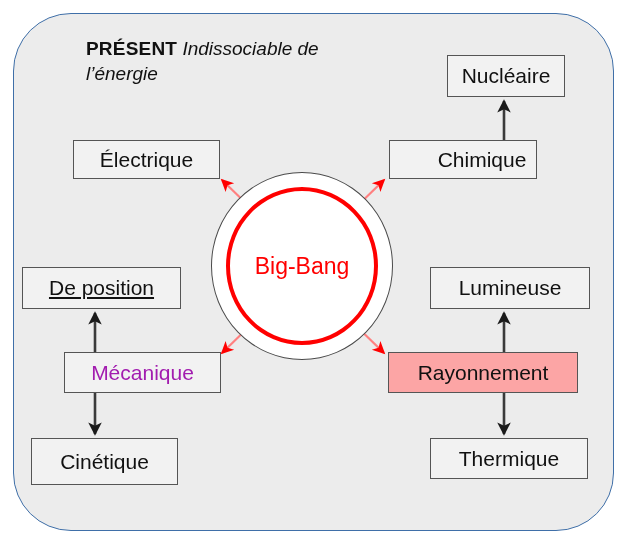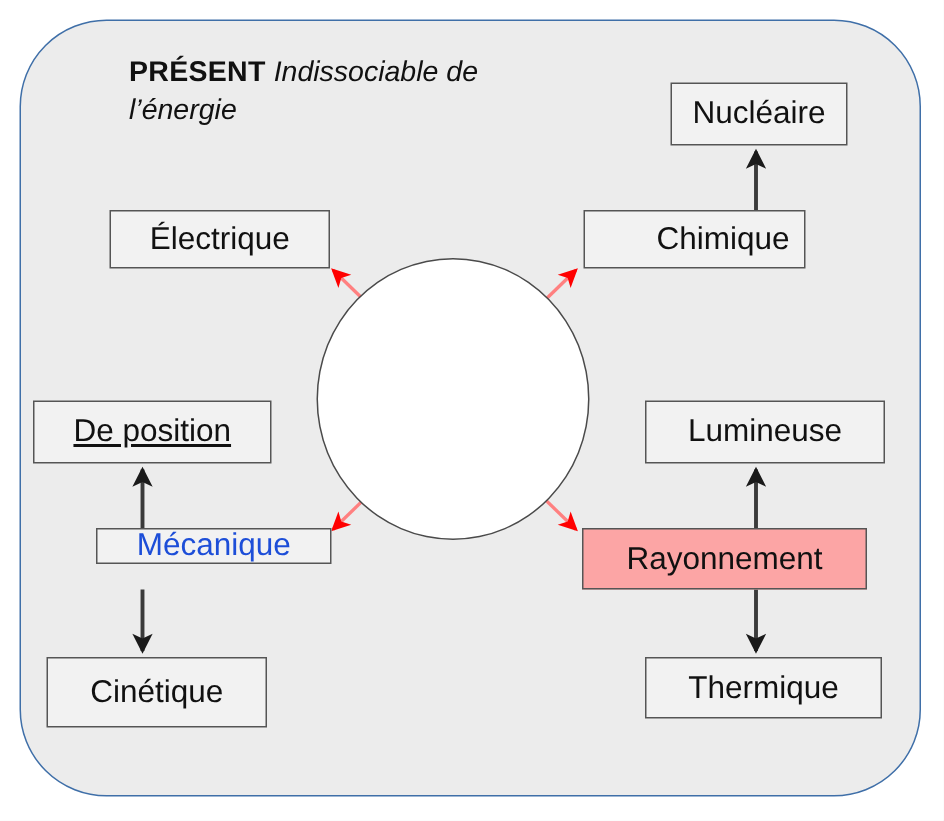--- a/index.html
+++ b/index.html
@@ -144,35 +144,38 @@
     </g>
     <g>
       <line x1="504" y1="352" x2="504" y2="313" stroke="#3a3a3a" stroke-width="2.6" marker-end="url(#blk-head)"></line>
     </g>
     <g>
       <line x1="504" y1="393" x2="504" y2="434" stroke="#3a3a3a" stroke-width="2.6" marker-end="url(#blk-head)"></line>
     </g>
   </svg>
 
   <div id="circle-outer"></div>
+  <div id="circle-inner">
+    <span id="bigbang-label">Big-Bang</span>
+  </div>
 
   <div id="node-layer">
       <div class="box" style="left: 73px; top: 140px; width: 147px; height: 39px; background: rgb(242, 242, 242); border-color: rgb(85, 85, 85); color: rgb(17, 17, 17);">
         <span>Électrique</span>
       </div>
       <div class="box" style="left: 389px; top: 140px; width: 148px; height: 39px; background: rgb(242, 242, 242); border-color: rgb(85, 85, 85); color: rgb(17, 17, 17); padding-left: 38px;">
         <span>Chimique</span>
       </div>
       <div class="box" style="left: 431px; top: 55px; width: 118px; height: 42px; background: rgb(242, 242, 242); border-color: rgb(85, 85, 85); color: rgb(17, 17, 17); margin-left: 16px;">
         <span>Nucléaire</span>
       </div>
       <div class="box" style="left: 22px; top: 267px; width: 159px; height: 42px; background: rgb(242, 242, 242); border-color: rgb(85, 85, 85); color: rgb(17, 17, 17); text-decoration: underline;">
         <span>De position</span>
       </div>
-      <div class="box" style="left: 64px; top: 352px; width: 157px; height: 24px; background: rgb(242, 242, 242); border-color: rgb(85, 85, 85); color: #1d4ed8;">
+      <div class="box" style="left: 64px; top: 352px; width: 157px; height: 41px; background: rgb(242, 242, 242); border-color: rgb(85, 85, 85); color: #a21caf;">
         <span>Mécanique</span>
       </div>
       <div class="box" style="left: 31px; top: 438px; width: 147px; height: 47px; background: rgb(242, 242, 242); border-color: rgb(85, 85, 85); color: rgb(17, 17, 17);">
         <span>Cinétique</span>
       </div>
       <div class="box" style="left: 430px; top: 267px; width: 160px; height: 42px; background: rgb(242, 242, 242); border-color: rgb(85, 85, 85); color: rgb(17, 17, 17);">
         <span>Lumineuse</span>
       </div>
       <div class="box" style="left: 388px; top: 352px; width: 190px; height: 41px; background: #fca5a5; border-color: rgb(85, 85, 85); color: rgb(17, 17, 17);">
         <span>Rayonnement</span>

